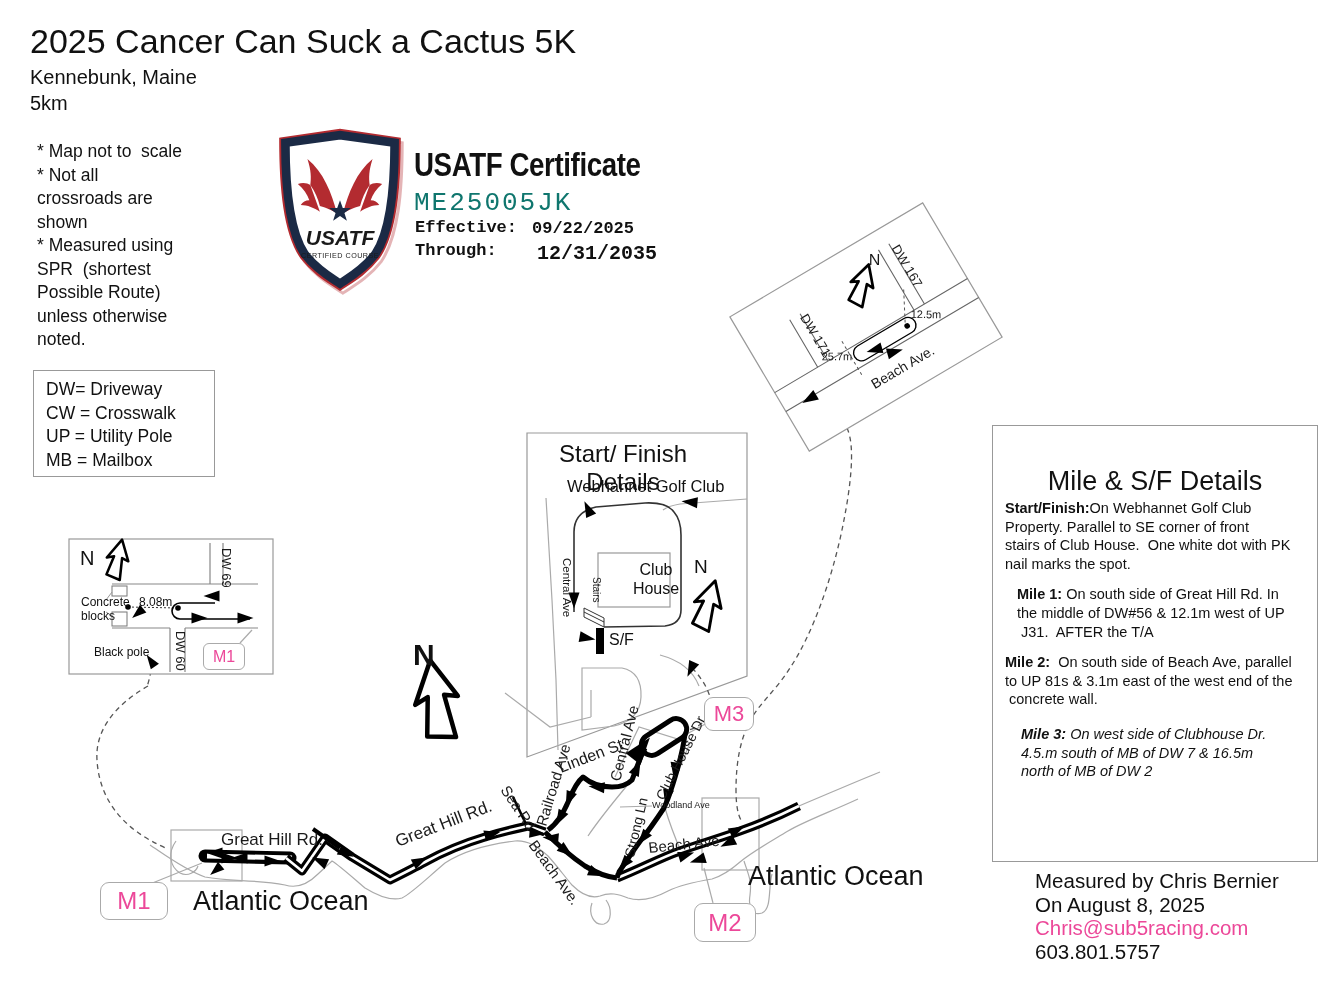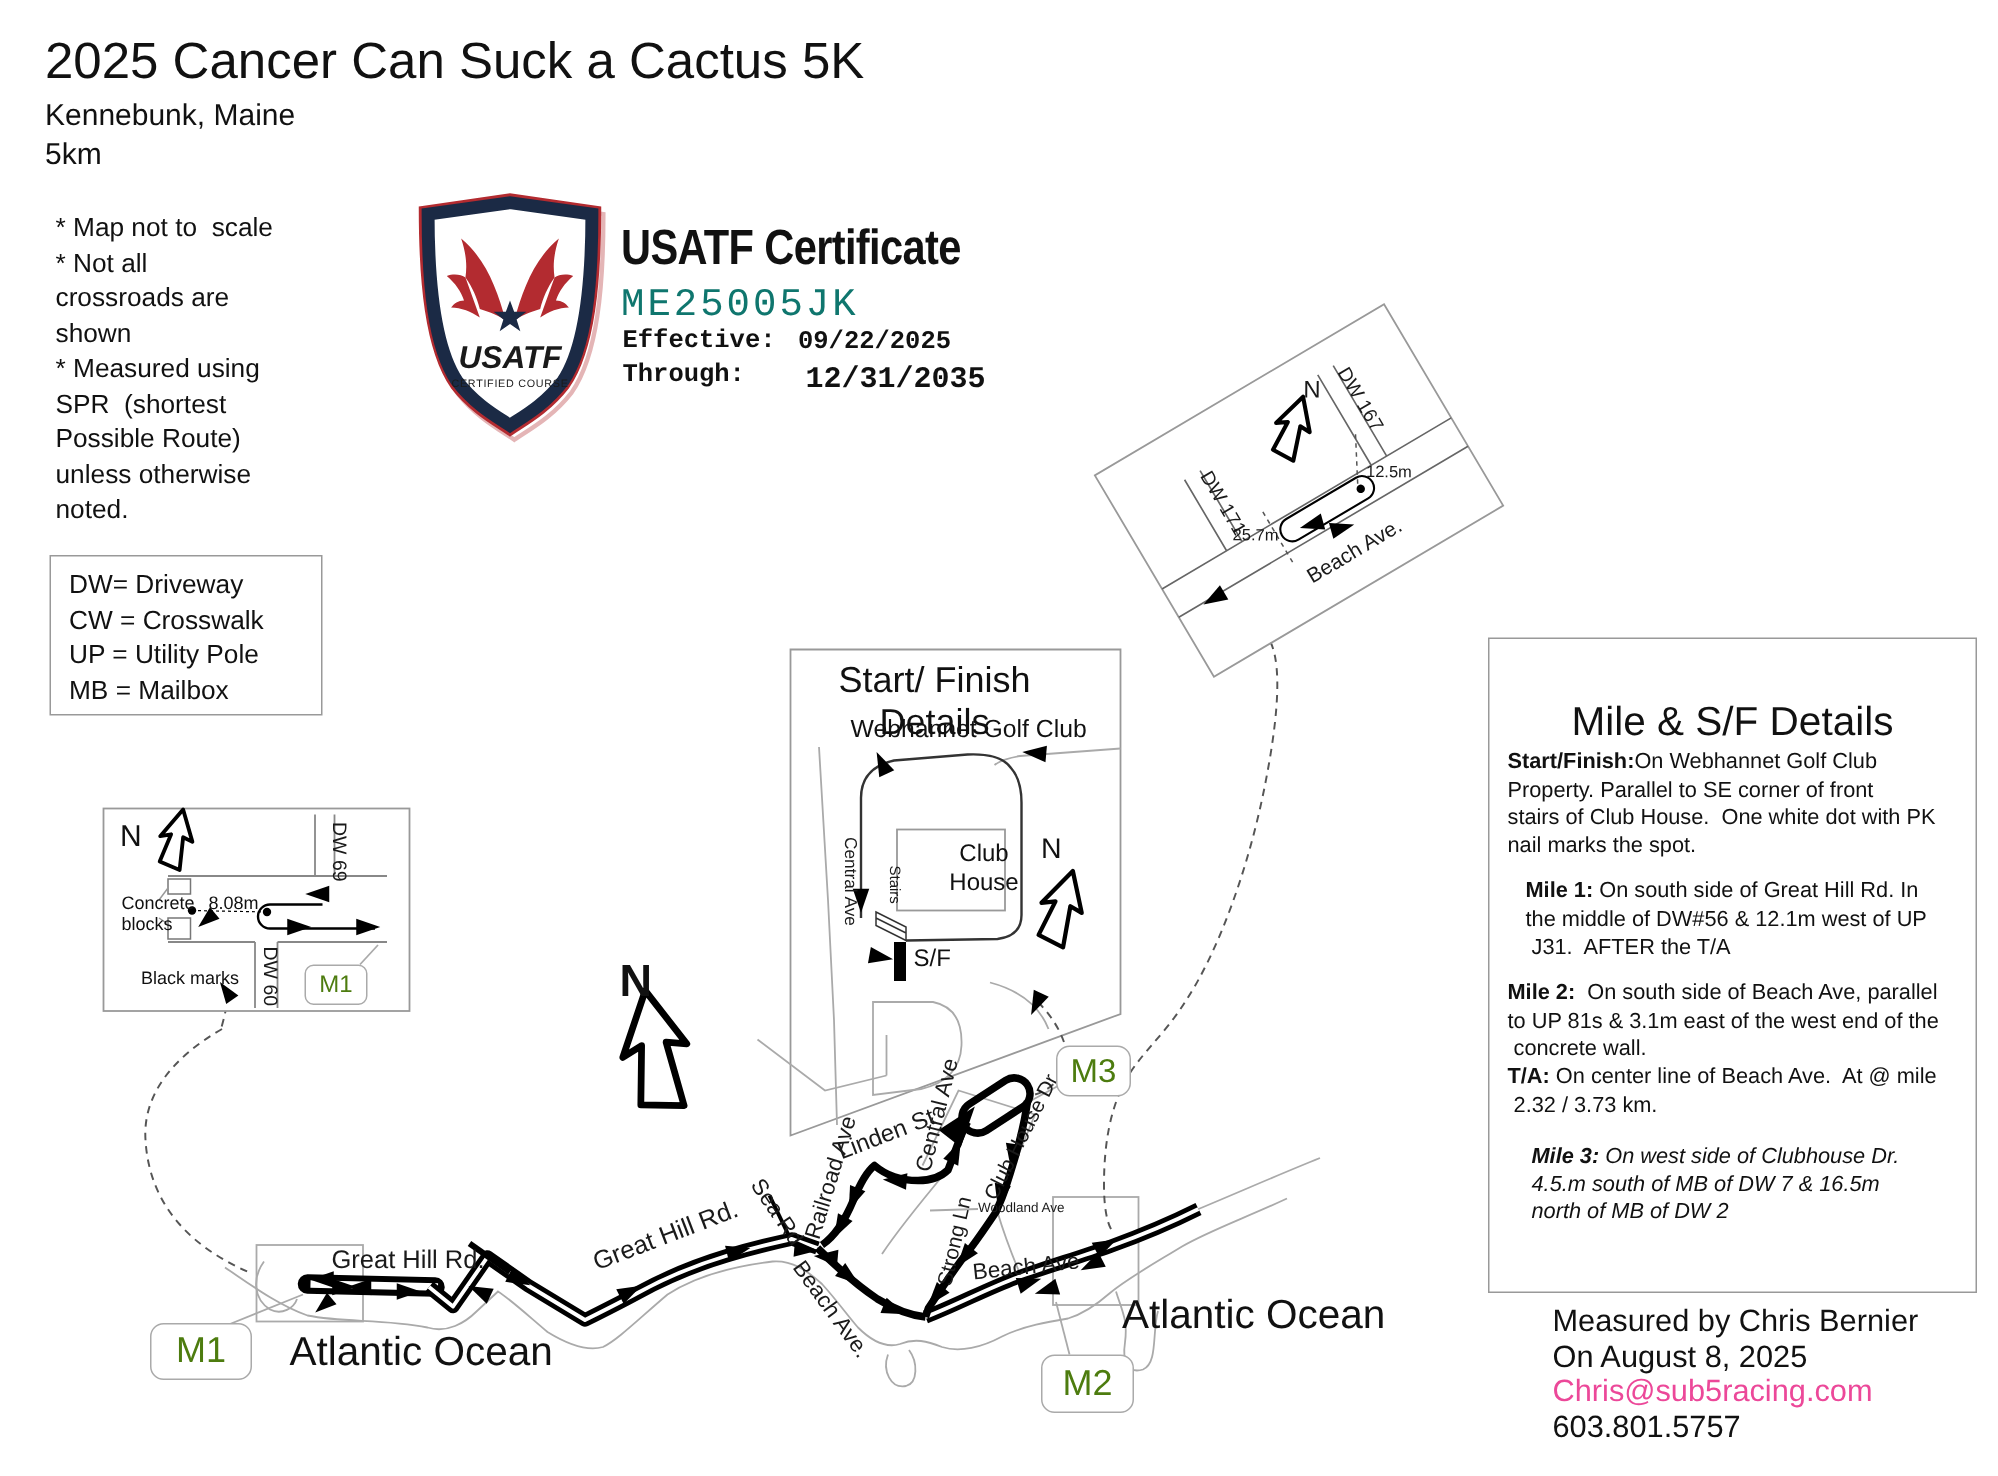--- a/index.html
+++ b/index.html
@@ -2,21 +2,21 @@
 <html><head>
 <meta charset="utf-8">
 <style>
   html,body{margin:0;padding:0;background:#fff;}
   #page{position:relative;width:1332px;height:984px;background:#fff;overflow:hidden;
         font-family:"Liberation Sans",sans-serif;color:#111;}
   .abs{position:absolute;}
   .pre{white-space:pre-wrap;}
   svg text{font-family:"Liberation Sans",sans-serif;fill:#1a1a1a;}
   .callout{position:absolute;border:1.3px solid #aaa;border-radius:9px;background:#fff;
-           display:flex;align-items:center;justify-content:center;font-size:24px;color:#4d7c0f;}
+           display:flex;align-items:center;justify-content:center;font-size:24px;color:#ec4899;}
   .mono{font-family:"Liberation Mono",monospace;}
 </style>
 </head>
 <body>
 
 <div id="page">
 
 <svg width="1332" height="984" viewBox="0 0 1332 984" style="position:absolute;left:0;top:0;">
   <defs>
     <polygon id="arr" points="8.5,0 -7.5,5.5 -7.5,-5.5"></polygon>
@@ -262,21 +262,21 @@
 <div class="abs" style="left:567px;top:477px;font-size:16.5px;">Webhannet Golf Club</div>
 <div class="abs pre" style="left:620px;top:560px;width:72px;text-align:center;font-size:16px;line-height:19px;">Club
 House</div>
 <div class="abs" style="left:609px;top:631px;font-size:16px;">S/F</div>
 <div class="abs" style="left:694px;top:556px;font-size:19px;">N</div>
 
 <div class="abs" style="left:80px;top:547px;font-size:20px;">N</div>
 <div class="abs pre" style="left:81px;top:595px;font-size:12px;line-height:14px;">Concrete
 blocks</div>
 <div class="abs" style="left:139px;top:595px;font-size:12px;">8.08m</div>
-<div class="abs" style="left:94px;top:645px;font-size:12px;">Black marks</div>
+<div class="abs" style="left:94px;top:645px;font-size:12px;">Black pole</div>
 <div class="callout" style="left:203px;top:643px;width:40px;height:25px;font-size:16px;border-radius:6px;">
       <span>M1</span>
     </div>
 
 <div class="abs" style="left:413px;top:638px;font-size:30px;font-weight:bold;">N</div>
 
 <div class="callout" style="left:100px;top:882px;width:66px;height:36px;">
       <span>M1</span>
     </div>
 <div class="callout" style="left:694px;top:903px;width:60px;height:37px;">
@@ -294,22 +294,20 @@
     <p class="pre" style="margin:0;"><b>Start/Finish:</b><span>On Webhannet Golf Club
 Property. Parallel to SE corner of front
 stairs of Club House.  One white dot with PK
 nail marks the spot.</span></p>
     <p class="pre" style="margin:12px;"><b>Mile 1:</b><span> On south side of Great Hill Rd. In
 the middle of DW#56 &amp; 12.1m west of UP
  J31.  AFTER the T/A</span></p>
     <p class="pre" style="margin:0;"><b>Mile 2:</b><span>  On south side of Beach Ave, parallel
 to UP 81s &amp; 3.1m east of the west end of the
  concrete wall.</span></p>
-    <p class="pre" style="margin:0;"><b>T/A:</b><span> On center line of Beach Ave.  At @ mile
- 2.32 / 3.73 km.</span></p>
     <p class="pre" style="margin:16px;font-style:italic;"><b>Mile 3:</b><span> On west side of Clubhouse Dr.
 4.5.m south of MB of DW 7 &amp; 16.5m
 north of MB of DW 2</span></p>
   </div>
 </div>
 
 <div class="abs" style="left:1035px;top:869px;font-size:20.5px;line-height:23.5px;">
   <div>Measured by Chris Bernier</div>
   <div>On August 8, 2025</div>
   <div style="color:#ec4899;">Chris@sub5racing.com</div>

